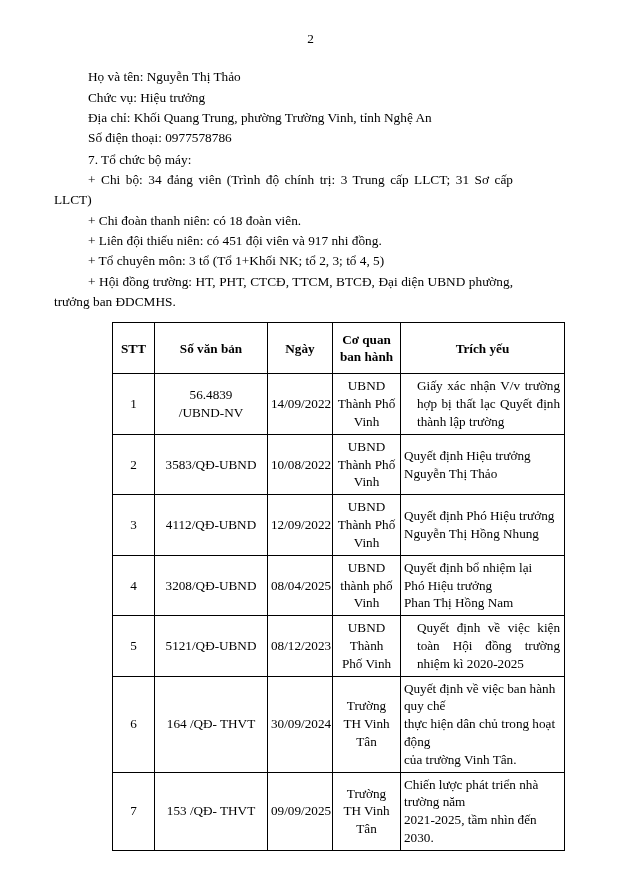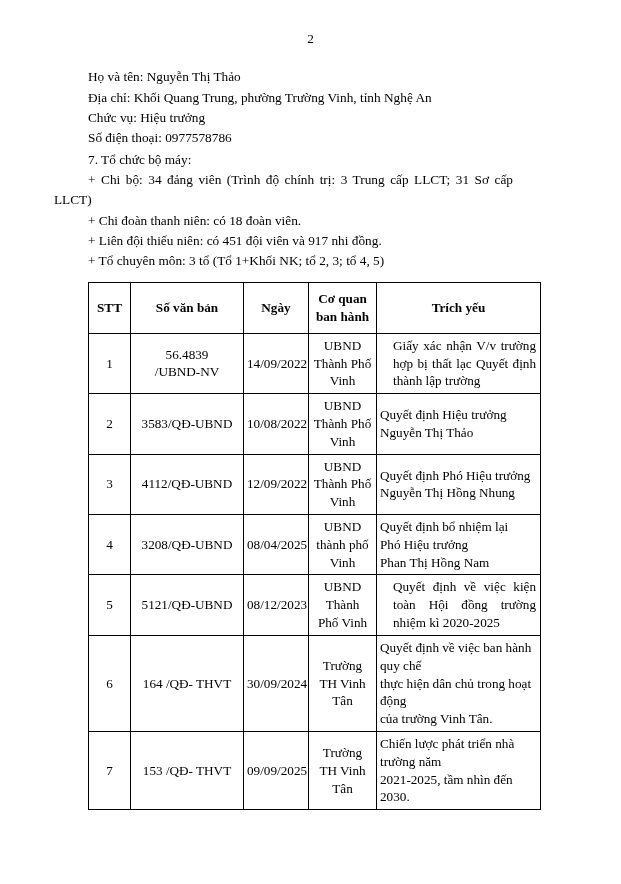--- a/index.html
+++ b/index.html
@@ -47,21 +47,21 @@
   }
   
   .para {
     text-align: justify;
     text-justify: inter-word;
     line-height: 1.53;
     margin-left: -34px;
     text-indent: 34px;
   }
   .tbl-wrap {
-    margin-left: 88px;
+    margin-left: 112px;
     margin-top: 10px;
   }
   table.doc-table {
     border-collapse: collapse;
     width: 452px;
     table-layout: fixed;
     font-size: 13.2px;
   }
   table.doc-table td, table.doc-table th {
     border: 1px solid #000000;
@@ -101,30 +101,31 @@
 </head>
 <body>
 
 <div class="page">
 
   <div class="page-number">2</div>
 
   <div class="body-block">
 
     <div class="info-line">Họ và tên: Nguyễn Thị Thảo</div>
+    <div class="info-line">Chức vụ: Hiệu trưởng</div>
     <div class="info-line">Địa chỉ: Khối Quang Trung, phường Trường Vinh, tỉnh Nghệ An</div>
-    <div class="info-line">Chức vụ: Hiệu trưởng</div>
     <div class="info-line">Số điện thoại: 0977578786</div>
 
     <div class="heading-line"><b>7. Tổ chức bộ máy</b><span>:</span></div>
 
     <div class="para">+ Chi bộ: 34 đảng viên (Trình độ chính trị: 3 Trung cấp LLCT; 31 Sơ cấp LLCT)</div>
     <div class="para">+ Chi đoàn thanh niên: có 18 đoàn viên.</div>
     <div class="para">+ Liên đội thiếu niên: có 451 đội viên và 917 nhi đồng.</div>
     <div class="para">+ Tổ chuyên môn: 3 tổ (Tổ 1+Khối NK; tổ 2, 3; tổ 4, 5)</div>
+    <div class="para">+ Hội đồng trường: HT, PHT, CTCĐ, TTCM, BTCĐ, Đại diện UBND phường, trưởng ban ĐDCMHS.</div>
 
   </div>
 
   <div class="tbl-wrap">
     <table class="doc-table">
       <colgroup>
         <col class="col-stt">
         <col class="col-sovb">
         <col class="col-ngay">
         <col class="col-coquan">

